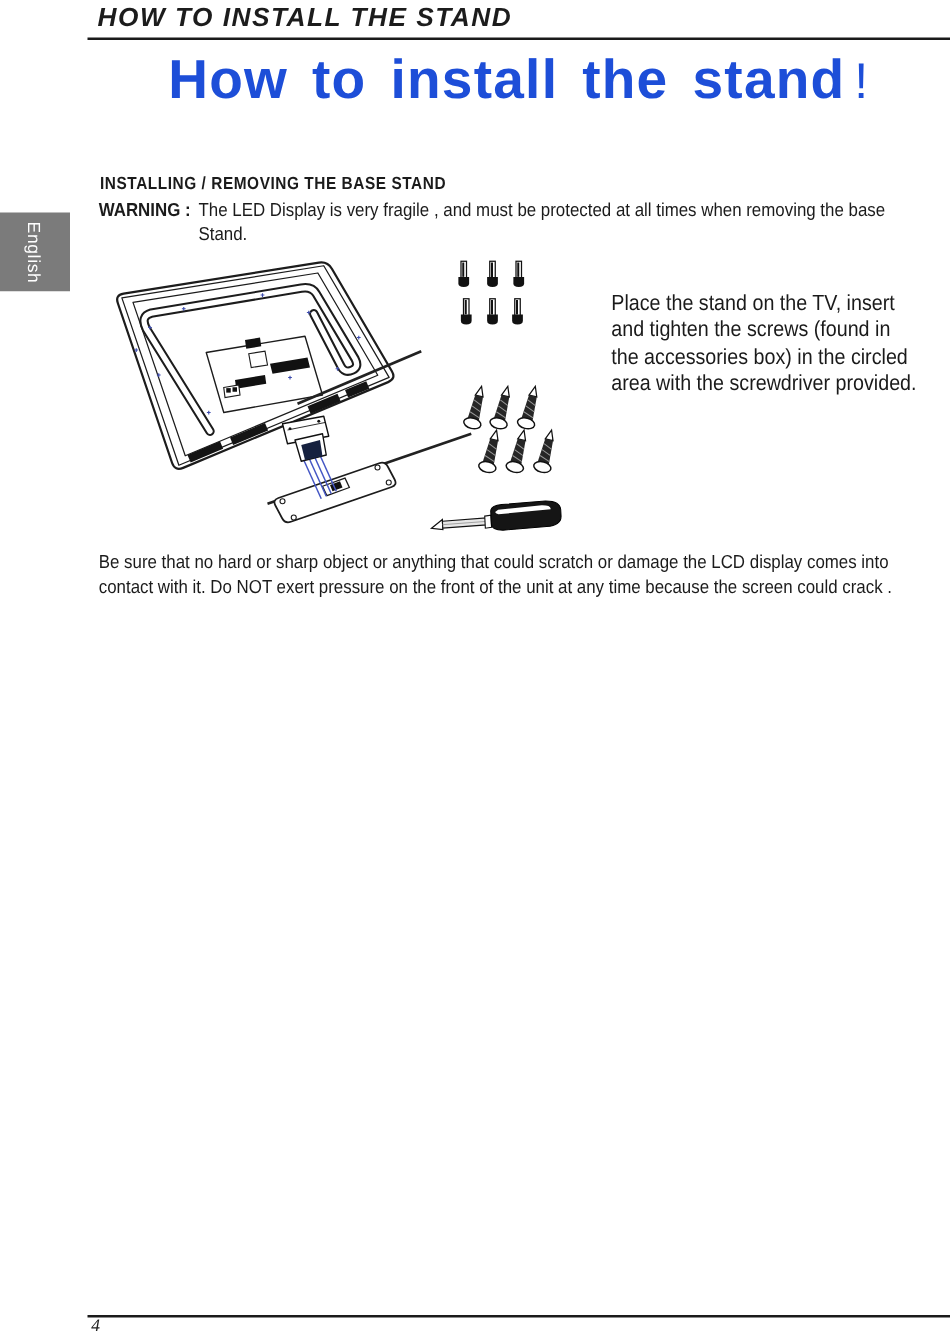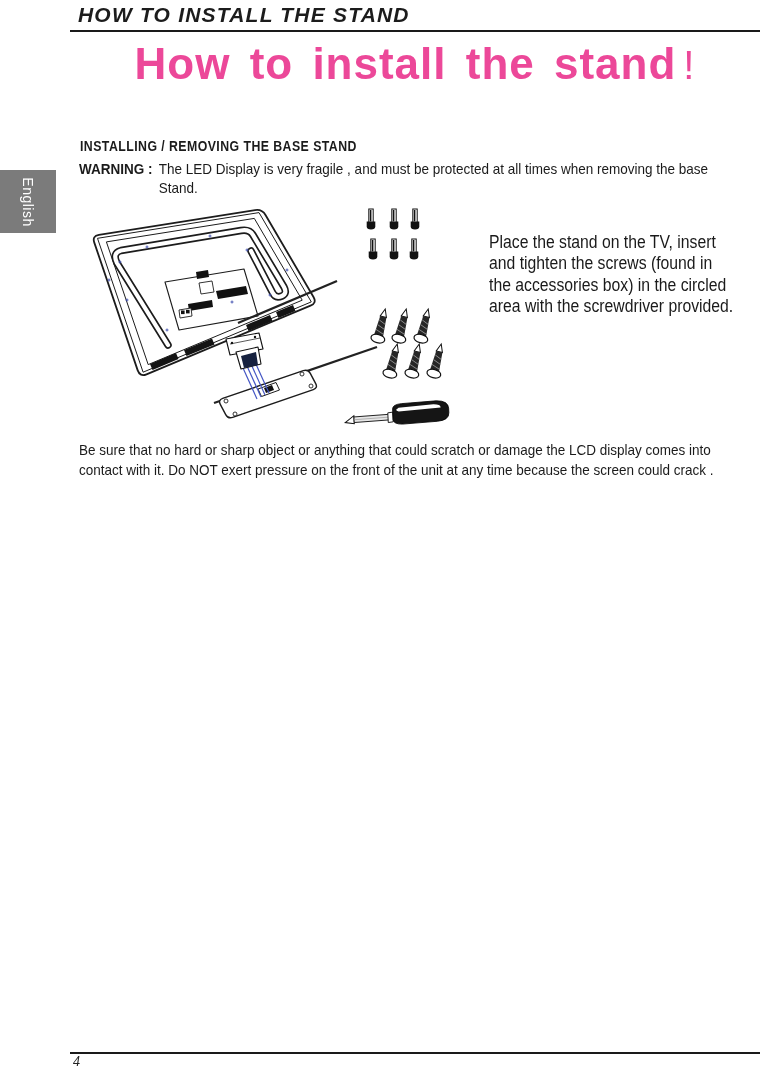--- a/index.html
+++ b/index.html
@@ -10,21 +10,21 @@
   .running-head{
     position:absolute;left:78px;top:3px;
     font-size:21px;font-style:italic;font-weight:bold;letter-spacing:1.2px;
     color:#1c1c1c;white-space:nowrap;
   }
   .rule{position:absolute;left:70px;width:690px;border-top:2px solid #1a1a1a;height:0;}
   .rule-top{top:30px;}
   .rule-bottom{top:1052px;}
   .title{
     position:absolute;left:80px;top:40px;width:670px;margin:0;
-    text-align:center;font-size:44px;font-weight:bold;color:#ec4899;
+    text-align:center;font-size:44px;font-weight:bold;color:#1d4ed8;
     letter-spacing:1px;word-spacing:6px;white-space:nowrap;line-height:48px;
   }
   .title .bang{font-weight:normal;margin-left:7px;font-size:40px;}
   .lang-tab{
     position:absolute;left:0;top:170px;width:56px;height:63px;background:#7b7b7b;
     display:flex;align-items:center;justify-content:center;
   }
   .lang-text{
     display:block;transform:rotate(90deg);color:#ffffff;font-size:14px;letter-spacing:.5px;white-space:nowrap;
   }

